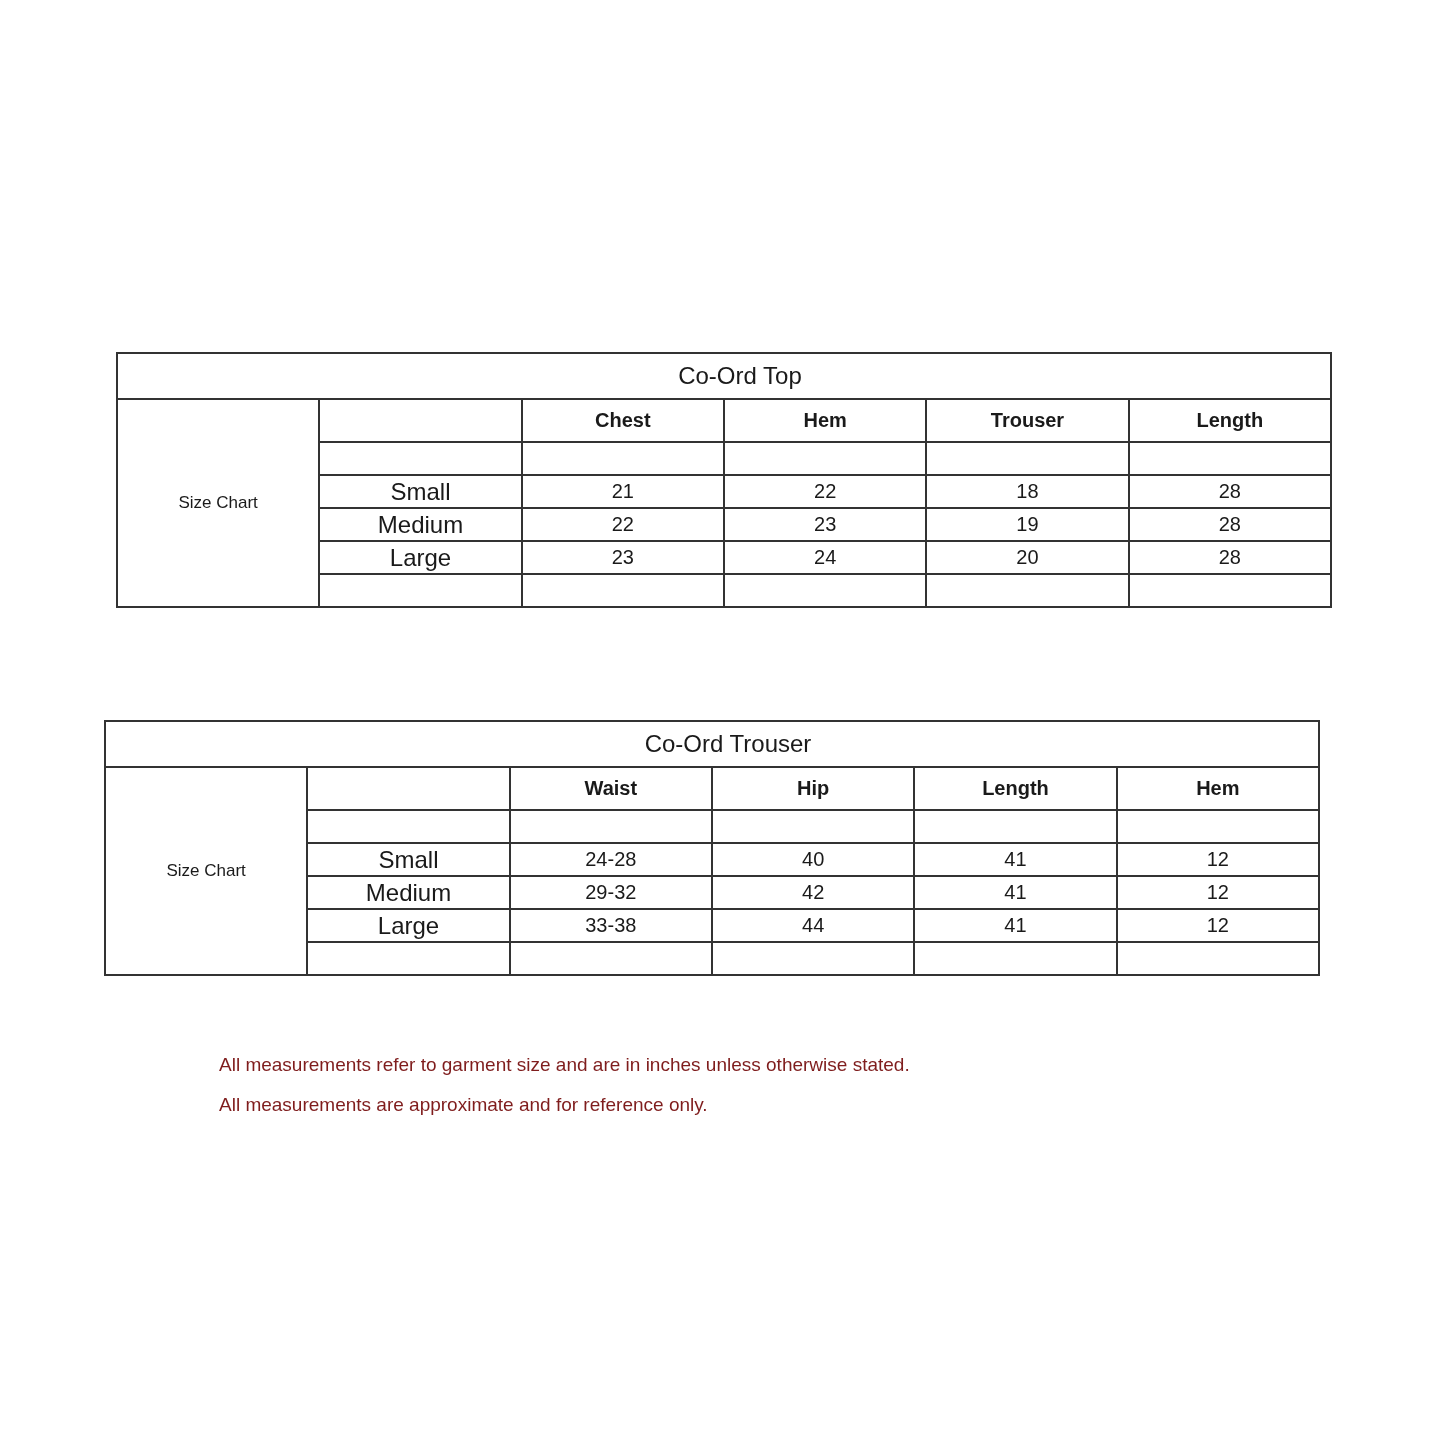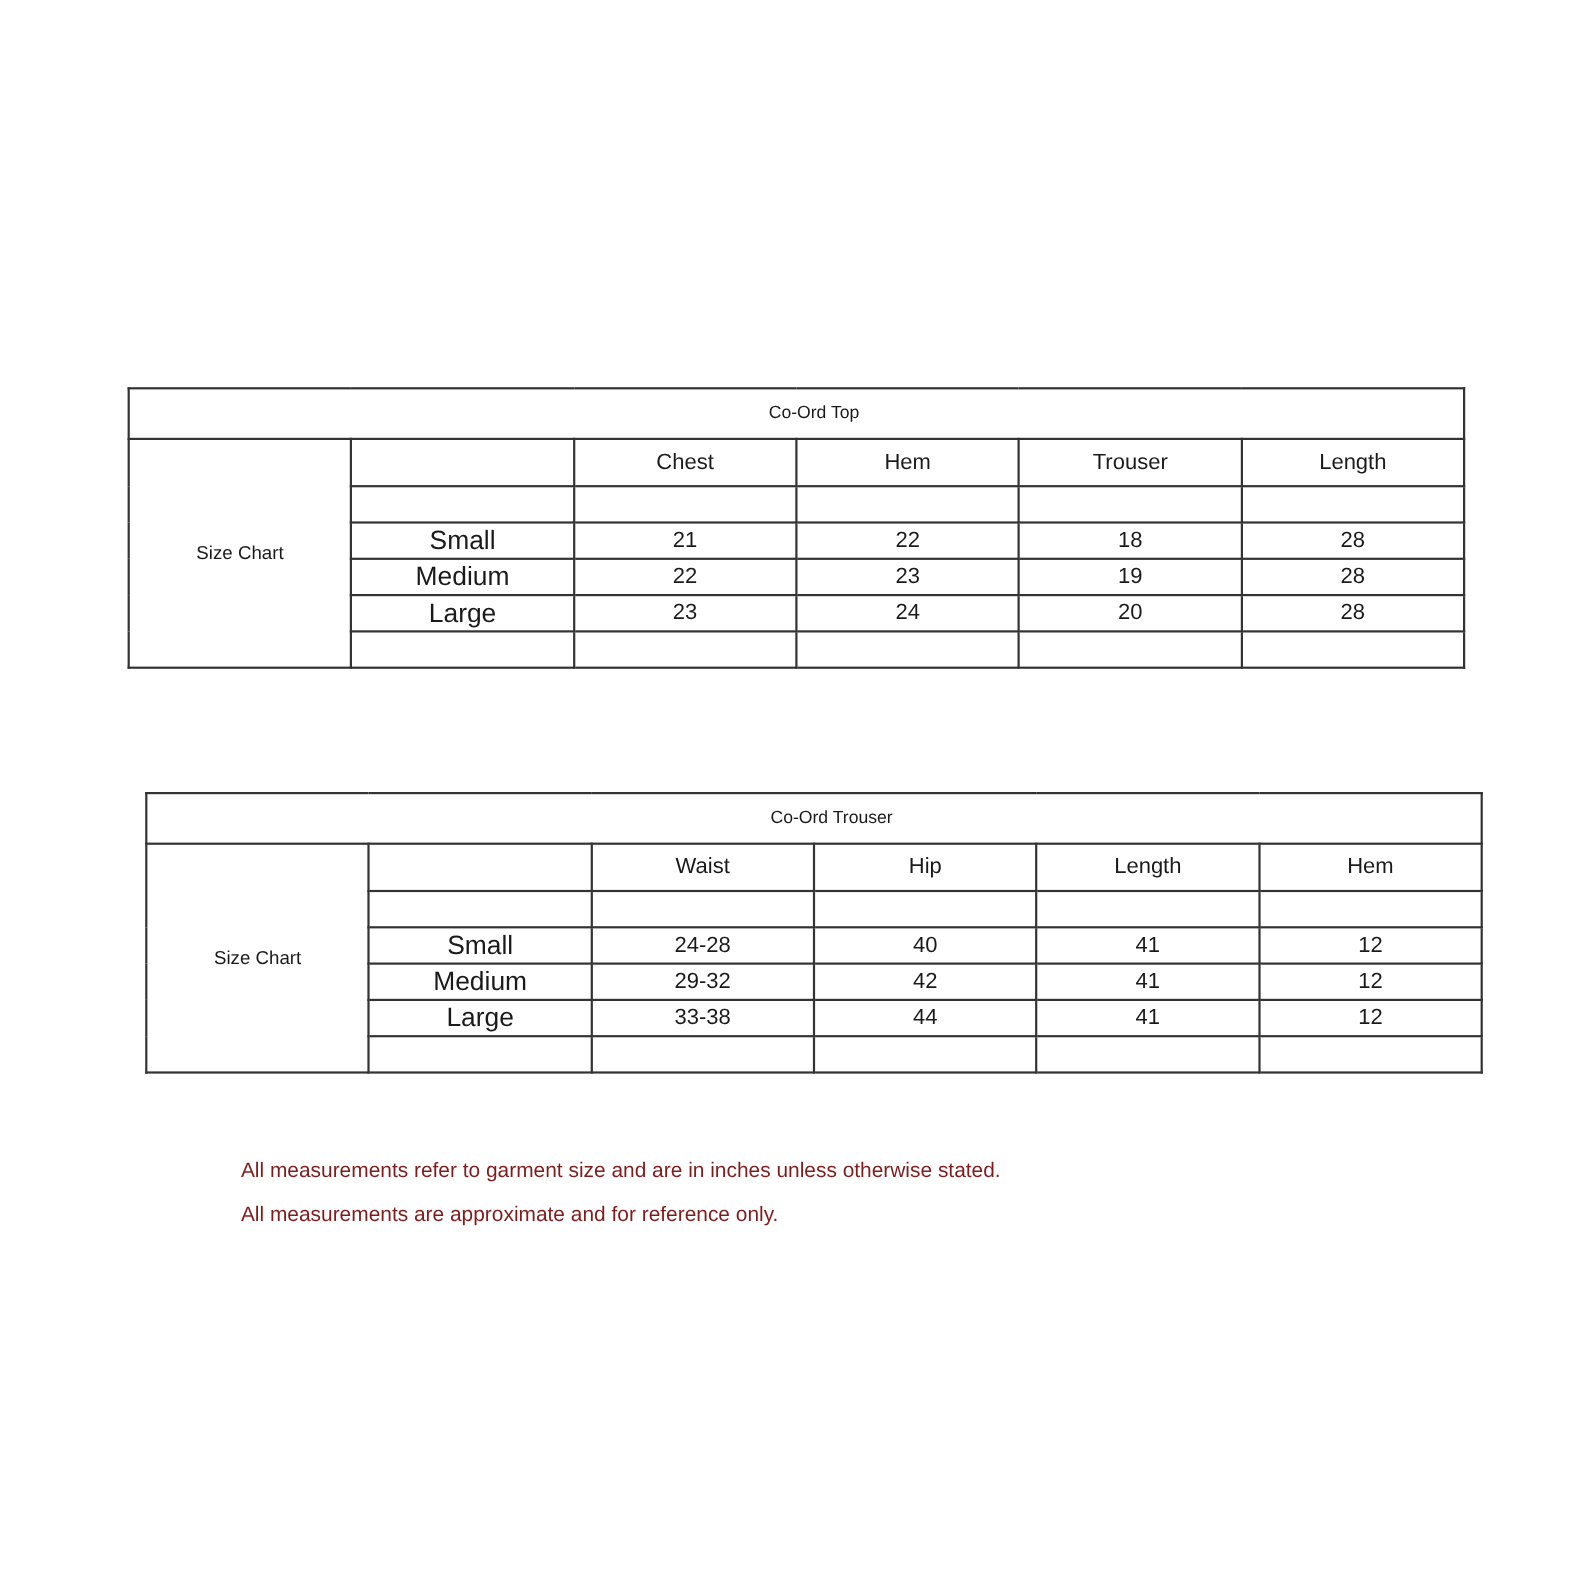--- a/index.html
+++ b/index.html
@@ -23,27 +23,27 @@
     text-align:center;
     vertical-align:middle;
     padding:0;
     overflow:hidden;
     white-space:nowrap;
   }
   tr.r-title{height:46px;}
   tr.r-head{height:43px;}
   tr.r-gap{height:33px;}
   tr.r-data{height:33px;padding-left:20px;}
-  td.title{font-size:16px;padding-left:32px;}
+  td.title{font-size:24px;padding-left:32px;}
   td.side{font-size:17px;}
   td.size{font-size:24px;}
-  td.head{font-size:20px;}
+  td.head{font-size:20px;font-weight:bold;}
   td.val{font-size:20px;margin-top:48px;}
   #table-top{left:116px;top:352px;}
-  #table-trouser{left:132px;top:720px;}
+  #table-trouser{left:104px;top:720px;}
   .note{
     position:absolute;
     left:219px;
     font-size:19px;
     line-height:22px;
     color:#7f1d1d;
     white-space:nowrap;
   }
   #note-1{top:1054px;}
   #note-2{top:1094px;}

